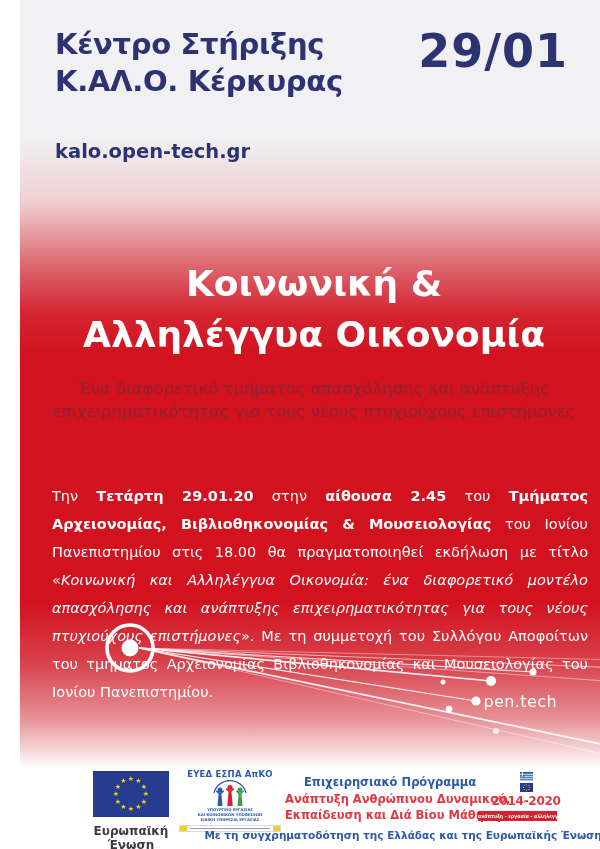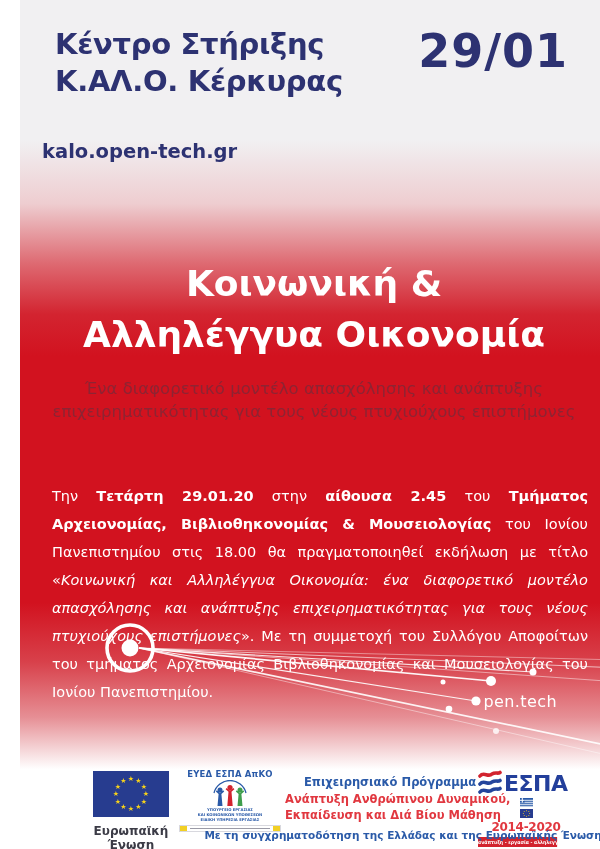--- a/index.html
+++ b/index.html
@@ -22,21 +22,21 @@
       #ffffff 90.6%,
       #ffffff 100%);
     margin-left:20px;
   }
   .abs{position:absolute;}
 
   
   .org{left:35px;top:26px;font-size:29px;font-weight:700;color:#2d3272;line-height:37px;letter-spacing:-0.3px;}
   .date{right:40px;top:24px;font-size:46px;font-weight:700;color:#2d3272;letter-spacing:1px;}
   .address{left:35px;top:117px;font-size:14.5px;font-weight:600;color:#d5525e;letter-spacing:0.2px;}
-  .website{left:22px;top:140px;font-size:19.5px;font-weight:700;color:#2d3272;}
+  .website{left:35px;top:140px;font-size:19.5px;font-weight:700;color:#2d3272;}
 
   
   .hero-title{left:0;right:0;top:258px;text-align:center;font-size:36px;line-height:51px;font-weight:700;color:#ffffff;}
   .hero-sub{left:18px;right:18px;top:378px;text-align:center;font-size:16.5px;line-height:22.5px;font-weight:500;color:#8d2433;}
 
   
   .event-text{left:32px;width:536px;top:482px;font-size:14.5px;line-height:28px;color:#ffffff;text-align:justify;}
   .seg-b{font-weight:700;}
   .seg-i{font-style:italic;}
 
@@ -79,21 +79,21 @@
     <div>Κ.ΑΛ.Ο. Κέρκυρας</div>
   </div>
   <div class="abs date">29/01</div>
   <div class="abs website">kalo.open-tech.gr</div>
 
   <div class="abs hero-title">
     <div>Κοινωνική &amp;</div>
     <div>Αλληλέγγυα Οικονομία</div>
   </div>
   <div class="abs hero-sub">
-    <div>Ένα διαφορετικό μοντέλο απασχόλησης και ανάπτυξης</div>
+    <div>Ένα διαφορετικό τμήματος απασχόλησης και ανάπτυξης</div>
     <div>επιχειρηματικότητας για τους νέους πτυχιούχους επιστήμονες</div>
   </div>
 
   <div class="abs event-text"><span>Την </span><span class="seg-b">Τετάρτη 29.01.20</span><span> στην </span><span class="seg-b">αίθουσα 2.45</span><span> του </span><span class="seg-b">Τμήματος Αρχειονομίας, Βιβλιοθηκονομίας &amp; Μουσειολογίας</span><span> του Ιονίου Πανεπιστημίου στις 18.00 θα πραγματοποιηθεί εκδήλωση με τίτλο «</span><span class="seg-i">Κοινωνική και Αλληλέγγυα Οικονομία: ένα διαφορετικό μοντέλο απασχόλησης και ανάπτυξης επιχειρηματικότητας για τους νέους πτυχιούχους επιστήμονες</span><span>». Με τη συμμετοχή του Συλλόγου Αποφοίτων του τμήματος Αρχειονομίας Βιβλιοθηκονομίας και Μουσειολογίας του Ιονίου Πανεπιστημίου.</span></div>
 
   <svg class="abs network" viewBox="0 0 600 175" width="600" height="175">
     <g stroke="#ffffff" fill="none">
       <line x1="119" y1="50" x2="600" y2="62" stroke-width="0.7" opacity="0.6"></line>
       <line x1="119" y1="50" x2="600" y2="70" stroke-width="0.9" opacity="0.7"></line>
       <line x1="119" y1="50" x2="513" y2="74" stroke-width="1.1" opacity="0.85"></line>
@@ -165,28 +165,20 @@
       </div>
   </div>
 
   <div class="abs prog-block">
     <div class="prog-line1">Επιχειρησιακό Πρόγραμμα</div>
     <div class="prog-line2">Ανάπτυξη Ανθρώπινου Δυναμικού,</div>
     <div class="prog-line3">Εκπαίδευση και Διά Βίου Μάθηση</div>
   </div>
 
   <div class="abs espa-block">
-    <div class="espa-row1">
-      <svg width="24" height="26" viewBox="0 0 24 26">
-        <path d="M2 6  C6 1 10 8 14 4 C17 2 20 4 22 2.5" stroke="#d2232e" stroke-width="3.6" fill="none" stroke-linecap="round"></path>
-        <path d="M2 14 C6 9 10 16 14 12 C17 10 20 12 22 10.5" stroke="#24459c" stroke-width="3.6" fill="none" stroke-linecap="round"></path>
-        <path d="M2 22 C6 17 10 24 14 20 C17 18 20 20 22 18.5" stroke="#24459c" stroke-width="3.6" fill="none" stroke-linecap="round"></path>
-      </svg>
-      <span class="espa-name">ΕΣΠΑ</span>
-    </div>
     <div class="espa-row2">
       <svg width="13" height="9" viewBox="0 0 13 9">
         <rect width="13" height="9" fill="#2a5aa8"></rect>
         <rect y="1.8" width="13" height="0.9" fill="#ffffff"></rect>
         <rect y="3.8" width="13" height="0.9" fill="#ffffff"></rect>
         <rect y="5.8" width="13" height="0.9" fill="#ffffff"></rect>
         <rect y="7.8" width="13" height="0.9" fill="#ffffff"></rect>
         <rect width="4.6" height="4.6" fill="#2a5aa8"></rect>
         <rect x="1.8" width="1" height="4.6" fill="#ffffff"></rect>
         <rect y="1.8" width="4.6" height="1" fill="#ffffff"></rect>

